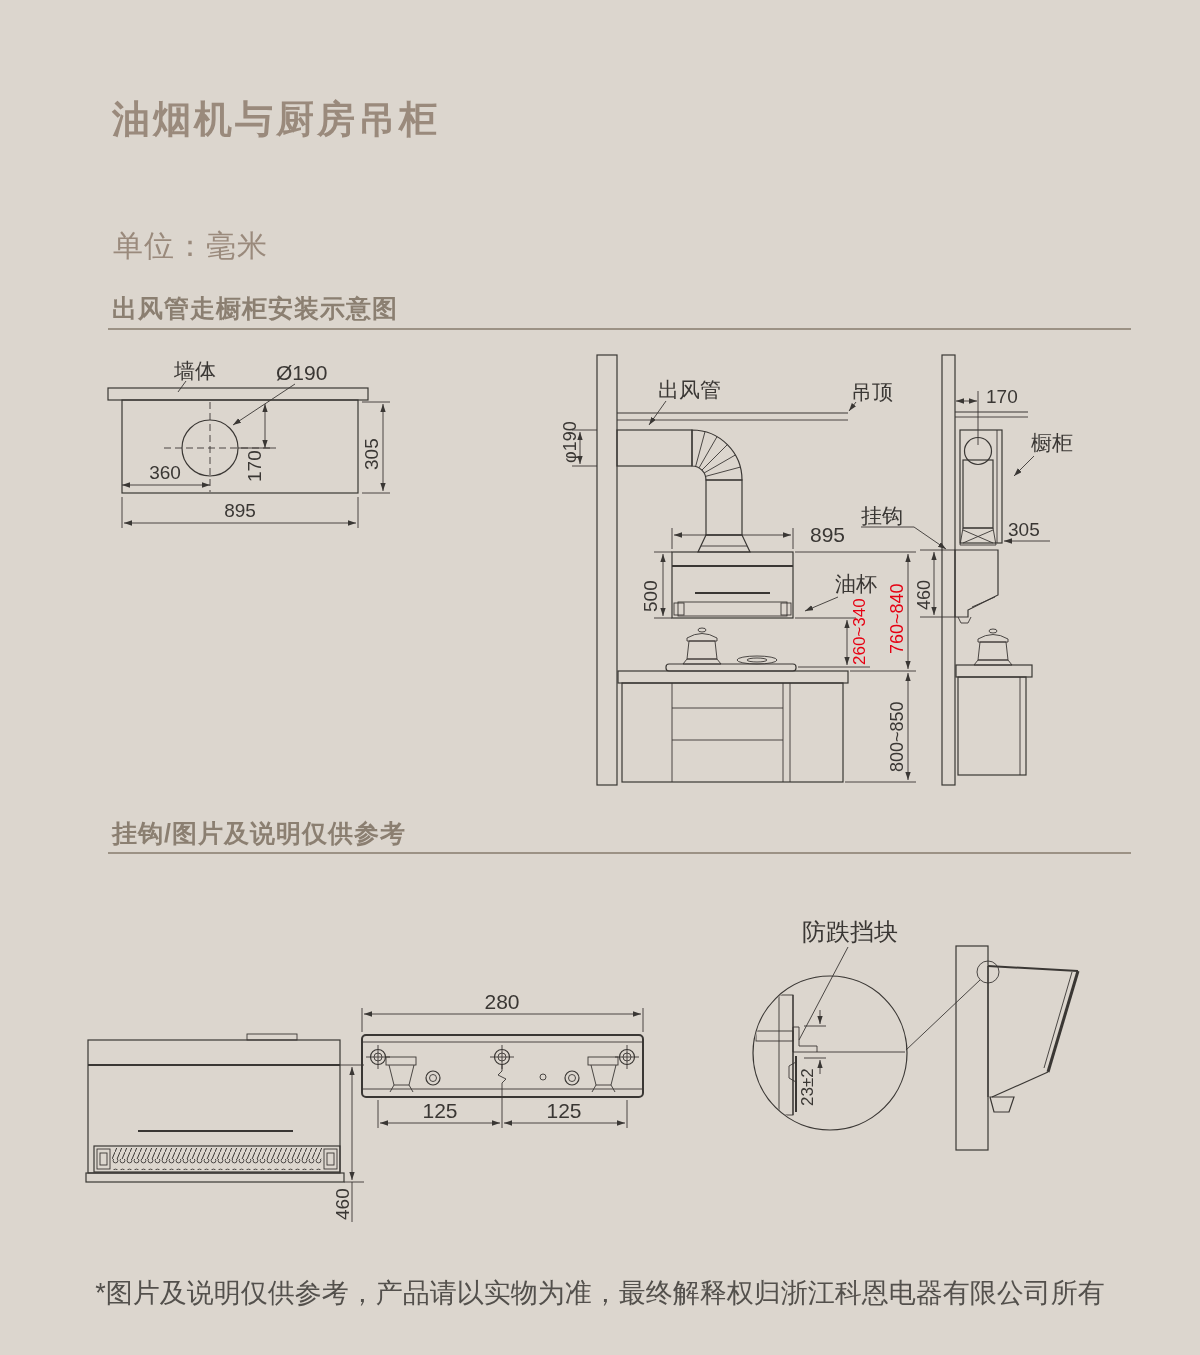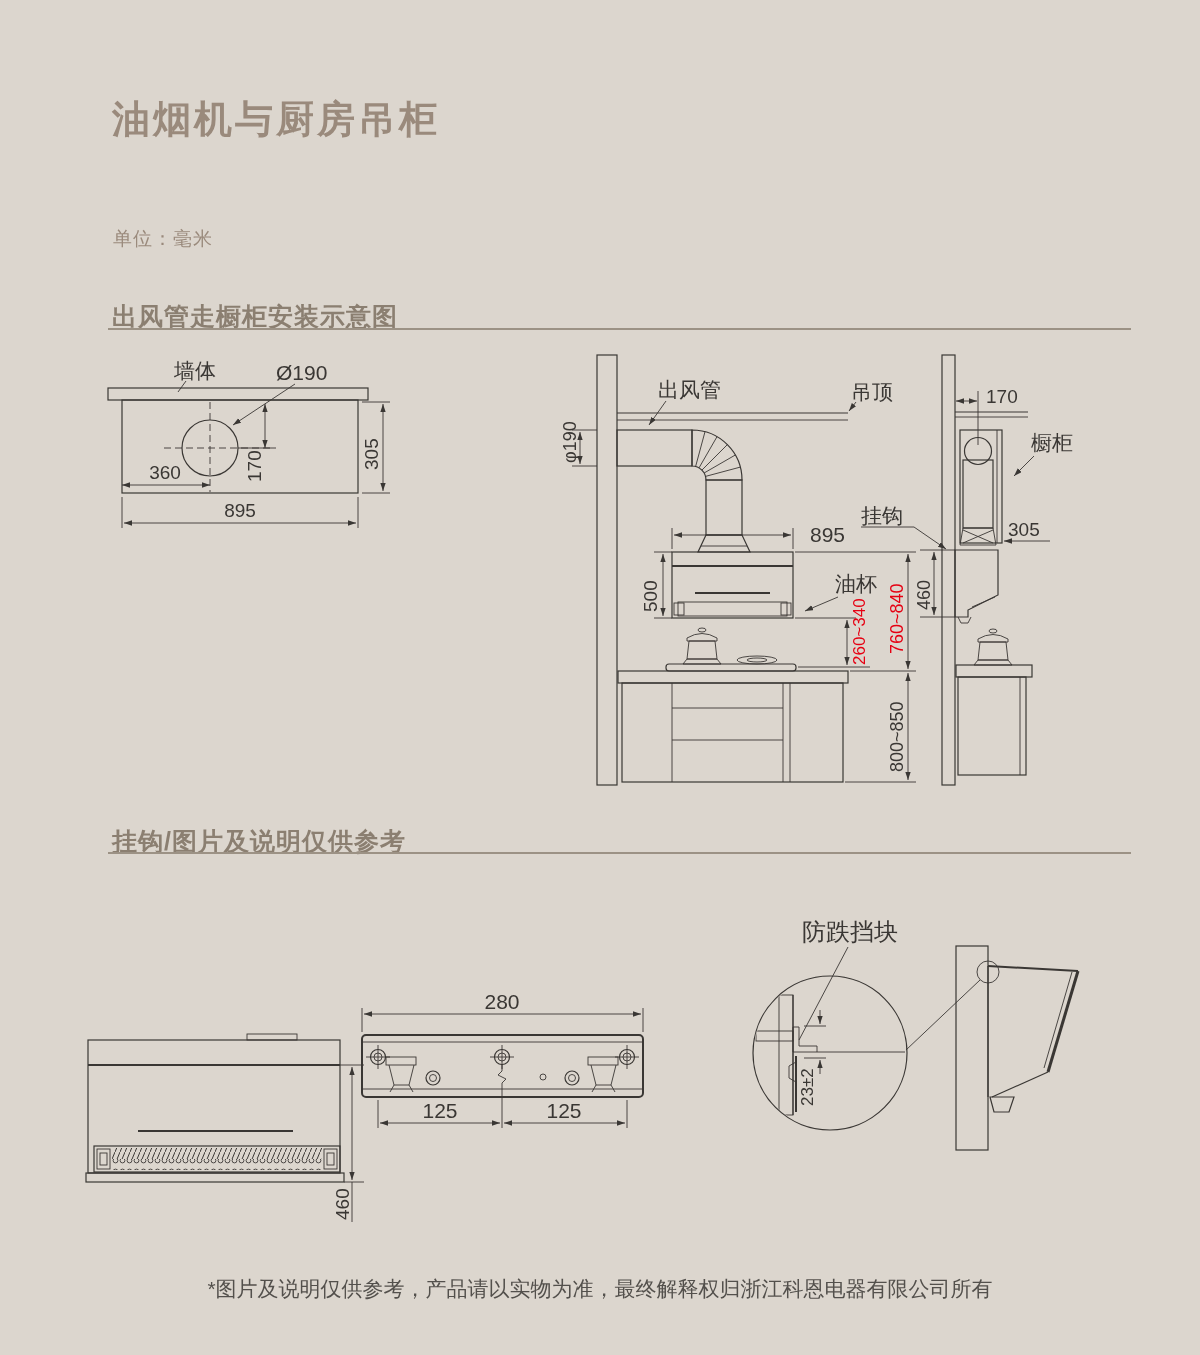--- a/index.html
+++ b/index.html
@@ -4,24 +4,24 @@
 <style>
   html,body{margin:0;padding:0;}
   .canvas{
     position:relative;
     width:1200px;height:1355px;
     background:#dcd6ce;
     font-family:"Liberation Sans","DejaVu Sans",sans-serif;
     overflow:hidden;
   }
   .title{position:absolute;left:112px;top:88px;color:#9a8a7c;font-size:38px;font-weight:bold;line-height:63px;letter-spacing:3px;}
-  .unit{position:absolute;left:113px;top:226px;color:#9a8a7c;font-size:19px;letter-spacing:1px;text-align:center;}
-  .sec-heading{position:absolute;color:#8b7f71;font-size:25px;font-weight:bold;letter-spacing:1px;margin-top:8px;}
+  .unit{position:absolute;left:113px;top:226px;color:#9a8a7c;font-size:30px;letter-spacing:1px;text-align:center;}
+  .sec-heading{position:absolute;color:#8b7f71;font-size:25px;font-weight:bold;letter-spacing:1px;}
   .rule{position:absolute;left:108px;width:1023px;height:2px;background:#9c9285;}
-  .footer{position:absolute;left:0;top:1275px;width:1200px;text-align:center;color:#53504c;font-size:21px;}
+  .footer{position:absolute;left:0;top:1275px;width:1200px;text-align:center;color:#53504c;font-size:27px;}
   svg{position:absolute;left:0;}
   .ln{stroke:#3a3734;fill:none;stroke-width:1.2px;}
   .thin{stroke-width:0.9px;}
   .ln2{stroke-width:2px;}
   .ln3{stroke-width:3px;}
   .dash{stroke-dasharray:7 4;}
   text{fill:#3a3734;font-size:19px;font-family:"Liberation Sans","DejaVu Sans",sans-serif;}
   text.lbl{font-size:21px;}
   text.big{font-size:24px;}
   text.red{fill:#e60012;}

